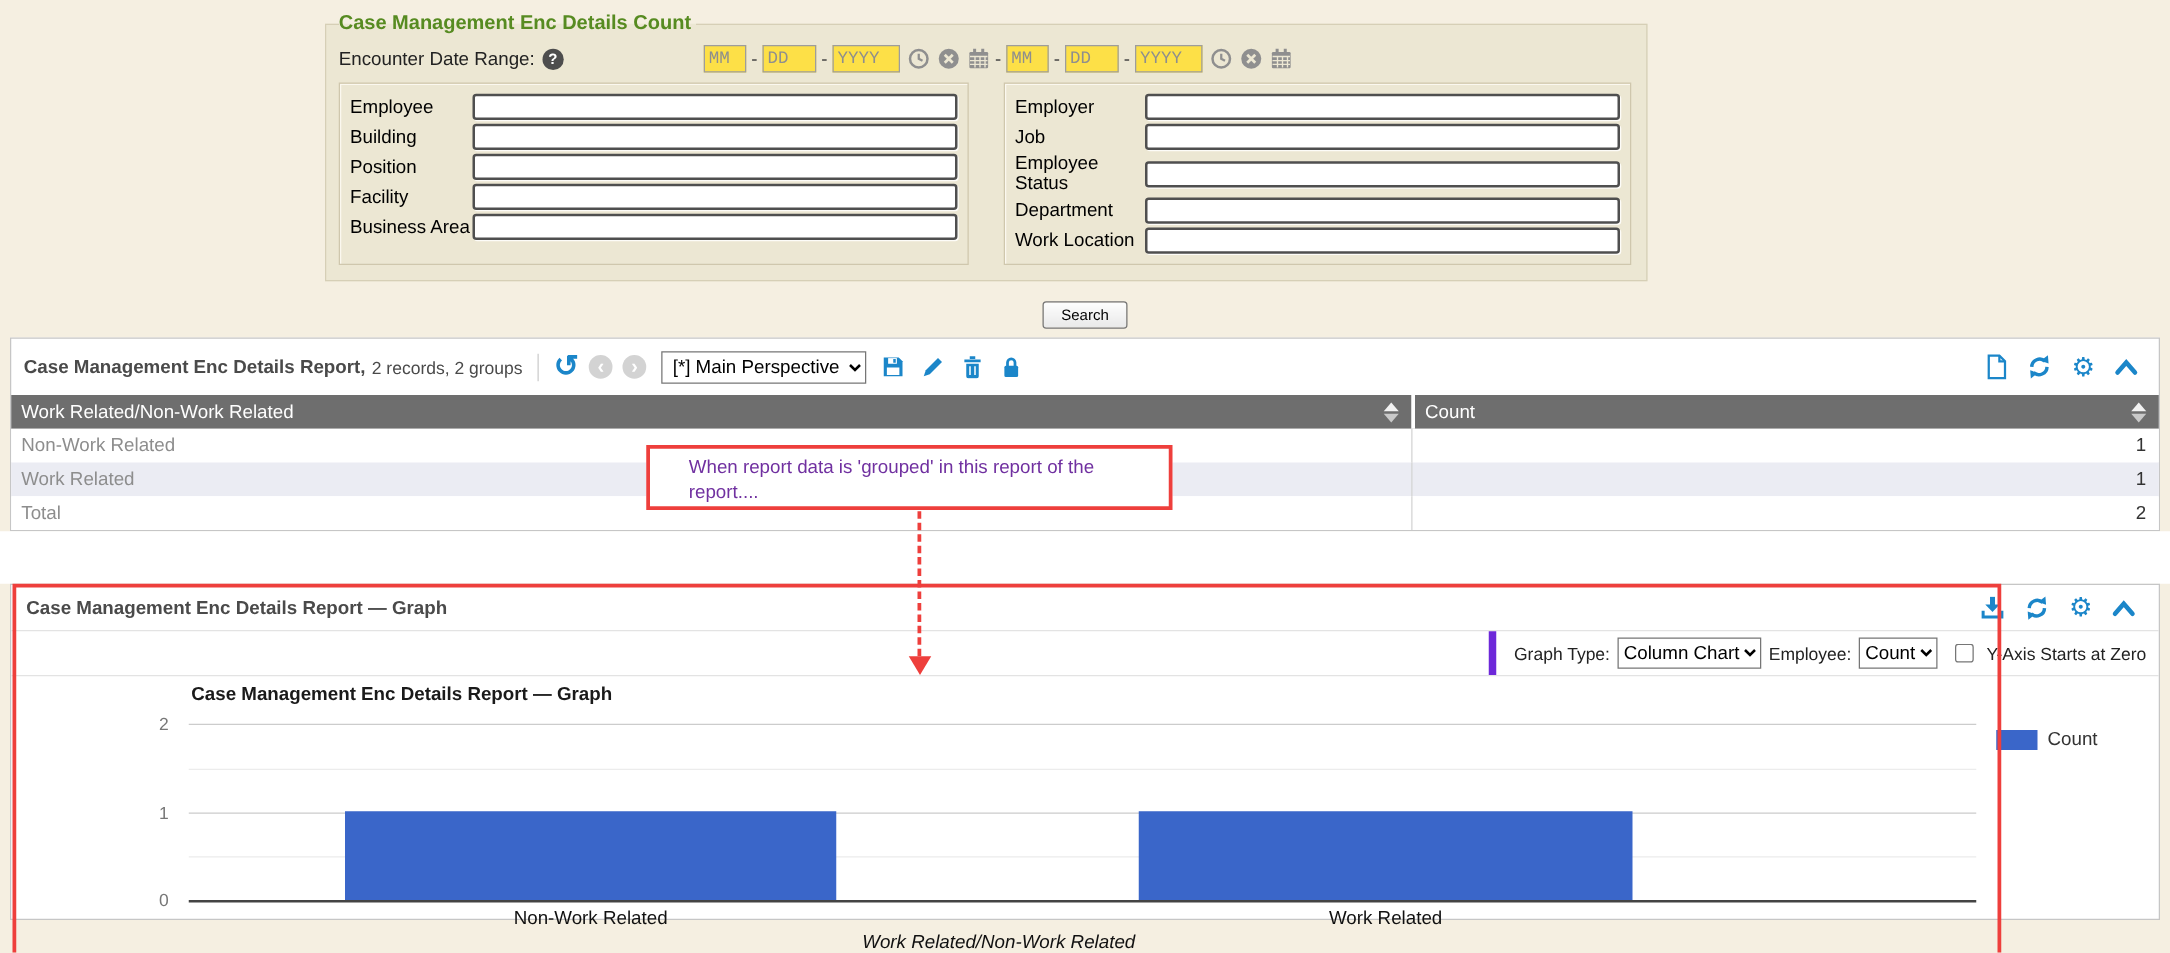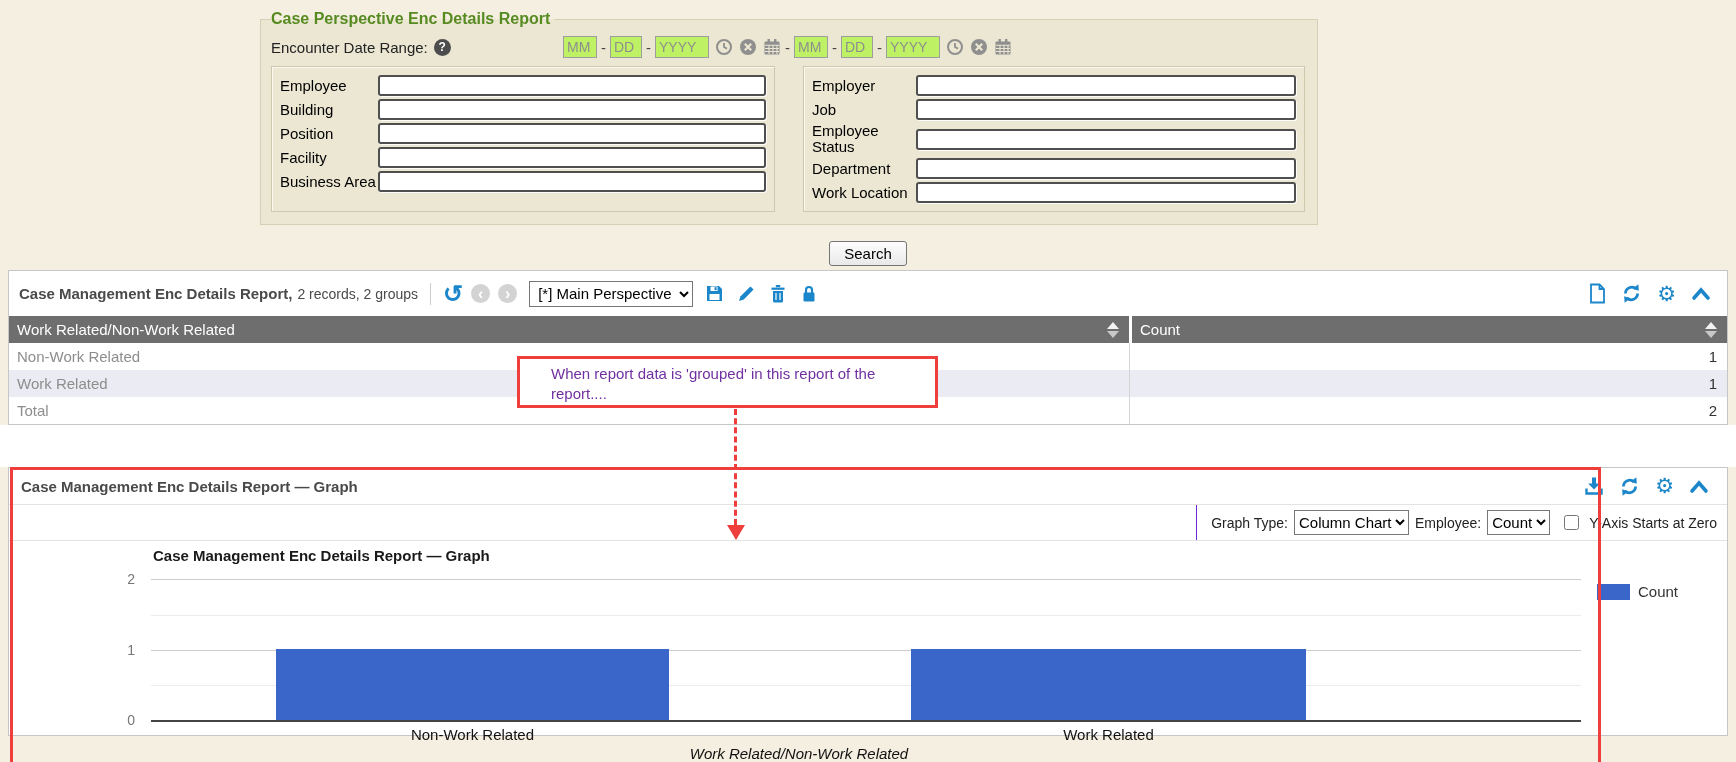--- a/index.html
+++ b/index.html
@@ -25,24 +25,24 @@
   }
   .date-row { display:flex; align-items:center; height:30px; margin-bottom:4px; }
   .date-row .dr-label { display:flex; align-items:center; gap:6px; width:292px; }
   .help-badge {
     width:17px; height:17px; border-radius:50%; background:#4d4d4d; color:#fff;
     font-size:12px; font-weight:bold; display:inline-flex; align-items:center; justify-content:center;
   }
   .date-group { display:flex; align-items:center; gap:4px; }
   .date-group input {
     border:1px solid #9d9d9d; height:22px; font-size:14px; color:#555;
-    padding:1px 3px; background:#bef264;
+    padding:1px 3px; background:#fde047;font-family:Liberation Mono, monospace;
   }
   .date-group input::placeholder { color:#8e8e8e; }
-  .din-mm { width:34px; } .din-dd { width:32px; } .din-yy { width:54px; }
+  .din-mm { width:34px; } .din-dd { width:43px; } .din-yy { width:54px; }
   .dsep { color:#444; }
   .dicon { color:#8f8f8f; display:inline-flex; margin-left:2px; }
   .cols { display:flex; gap:28px; }
   .fpanel {
     border:1px solid #cfc7ad; background:#ece7d3; padding:5px 8px;
     box-shadow:inset 1px 1px 0 #fbf8ef;
   }
   .fpanel.left { width:504px; }
   .fpanel.right { width:502px; }
   .frow { display:flex; align-items:center; margin:3px 0; }
@@ -50,21 +50,21 @@
   .fpanel.left .frow label { width:98px; }
   .fpanel.right .frow label { width:104px; }
   .frow input {
     flex:1; height:21px; background:#fff;
     border:2px solid #4f4f4f; border-radius:3px;
     box-shadow:1px 1px 0 #fdfcf8;
   }
   .search-btn-row { text-align:center; margin-top:16px; }
   .search-btn {
     font-family:"Liberation Sans", sans-serif;
-    font-size:15px; padding:3px 14px; color:#000;
+    font-size:12px; padding:3px 14px; color:#000;
     background:linear-gradient(#fdfdfd,#e9e9e9);
     border:1px solid #757575; border-radius:3px;
   }
   
   .report-section {
     margin:0 8px; background:#fff; border:1px solid #c6c6c6;
   }
   .rtoolbar { display:flex; align-items:center; height:45px; padding:0 10px; }
   .rtitle { font-weight:bold; color:#4a4a4a; font-size:15px; }
   .rmeta { color:#4a4a4a; font-size:14px; margin-left:5px; }
@@ -98,21 +98,21 @@
   
   .gap-spacer { height:42px; background:#fff; }
   
   .graph-section {
     margin:0 8px; background:#fff; border:1px solid #c6c6c6;
     height:269px; position:relative;
   }
   .ghead { display:flex; align-items:center; height:37px; padding:0 12px; border-bottom:1px solid #e3e3e3; }
   .gtitle { font-weight:bold; color:#4a4a4a; font-size:15px; }
   .gcontrols-row { display:flex; align-items:center; height:36px; border-bottom:1px solid #e3e3e3; }
-  .gcontrols { margin-left:auto; display:flex; align-items:center; border-left:1px solid #6d28d9; padding-left:14px; height:100%; padding-right:10px; gap:6px; }
+  .gcontrols { margin-left:auto; display:flex; align-items:center; border-left:6px solid #6d28d9; padding-left:14px; height:100%; padding-right:10px; gap:6px; }
   .gcontrols .clabel { font-size:14px; color:#222; }
   .gsel { font-size:15px; font-family:"Liberation Sans",sans-serif; border:1px solid #767676; background:#fff; height:25px; }
   .gcheck { width:15px; height:15px; margin-left:8px; }
   .gchecklabel { font-size:14px; margin-left:4px; white-space:nowrap;text-align:right; }
   
   .chart-area { position:relative; height:226px; }
   .chart-title { position:absolute; left:144px; top:6px; font-weight:bold; font-size:15px; color:#1a1a1a; }
   .ytick { position:absolute; left:100px; width:26px; text-align:right; font-size:14px; color:#777; }
   .gridline { position:absolute; left:142px; width:1430px; height:1px; background:#ccc; }
   .gridline.minor { background:#ececec; }
@@ -146,21 +146,21 @@
     position:absolute; left:1px; top:-1px; width:1591px; height:299px;
     border:3px solid #ee3f3c; z-index:6; pointer-events:none;
   }
   svg { display:block; }
 </style>
 </head>
 <body>
 
 <div class="top-band">
   <fieldset class="search-form">
-    <legend>Case Perspective Enc Details Report</legend>
+    <legend>Case Management Enc Details Count</legend>
 
     <div class="date-row">
       <div class="dr-label">
         <span>Encounter Date Range:</span>
         <span class="help-badge">?</span>
       </div>
       <div class="date-group">
         <input class="din-mm" placeholder="MM" style="">
         <span class="dsep">-</span>
         <input class="din-dd" placeholder="DD" style="">

